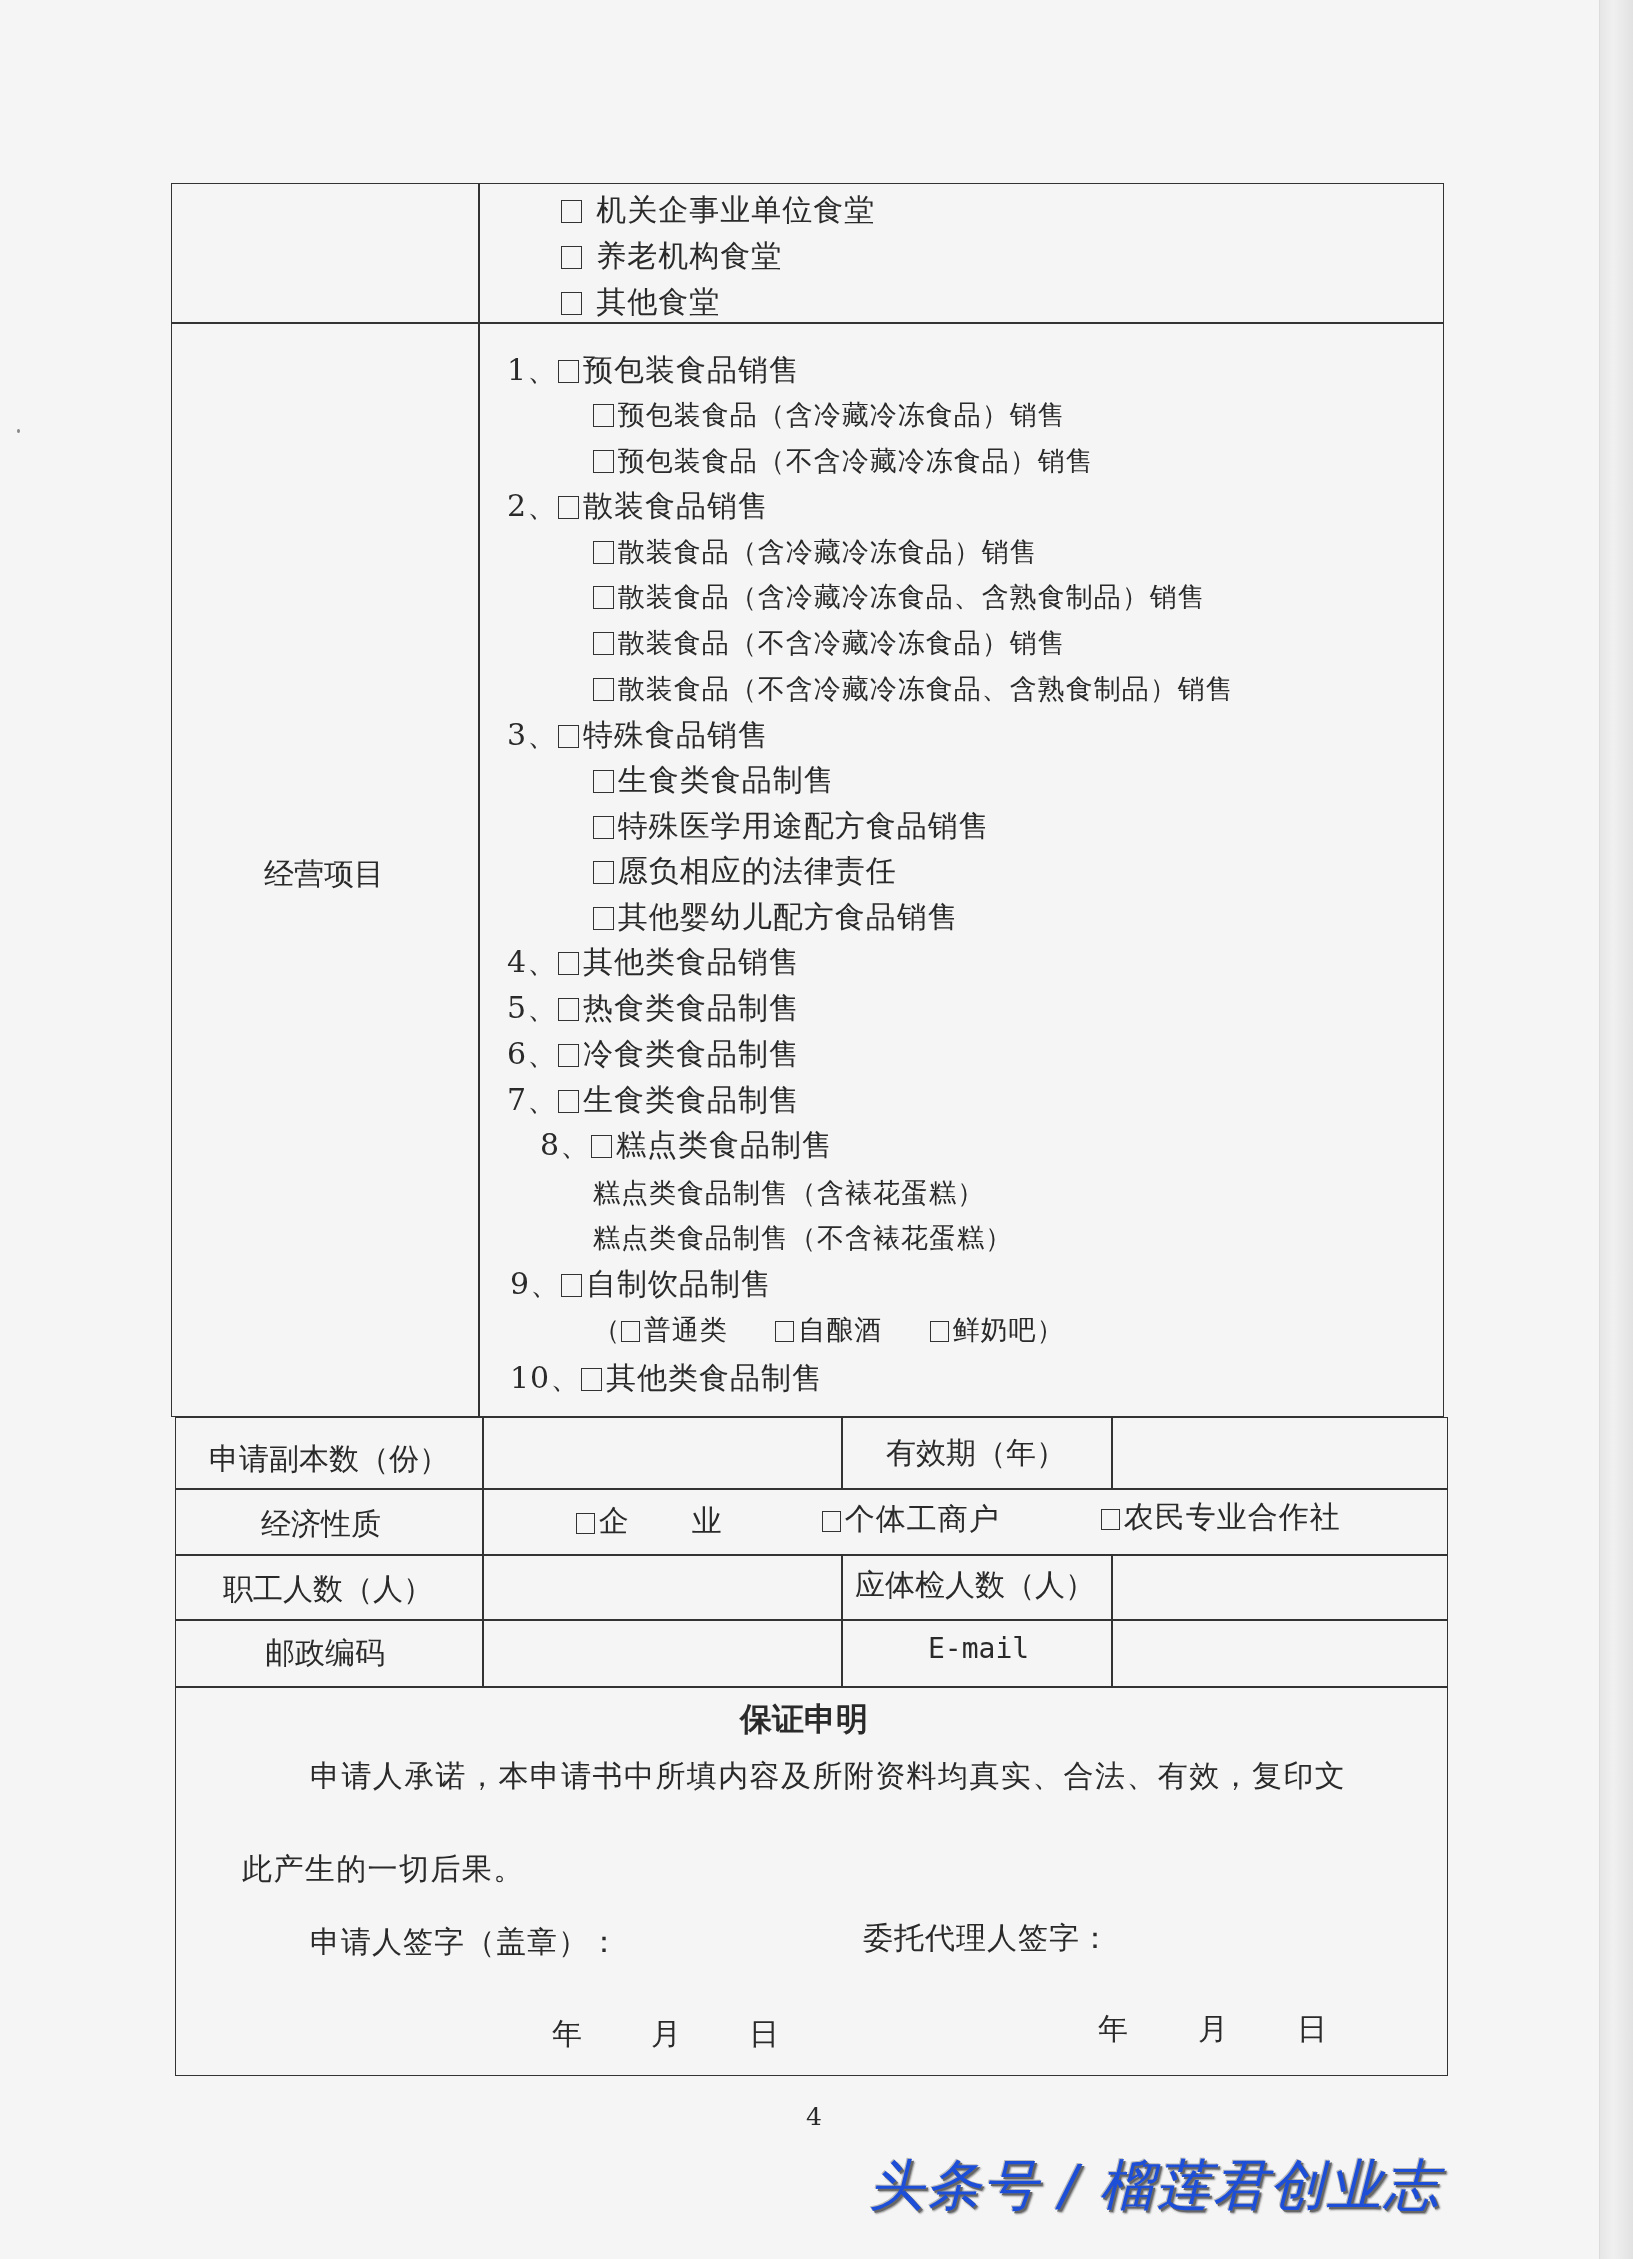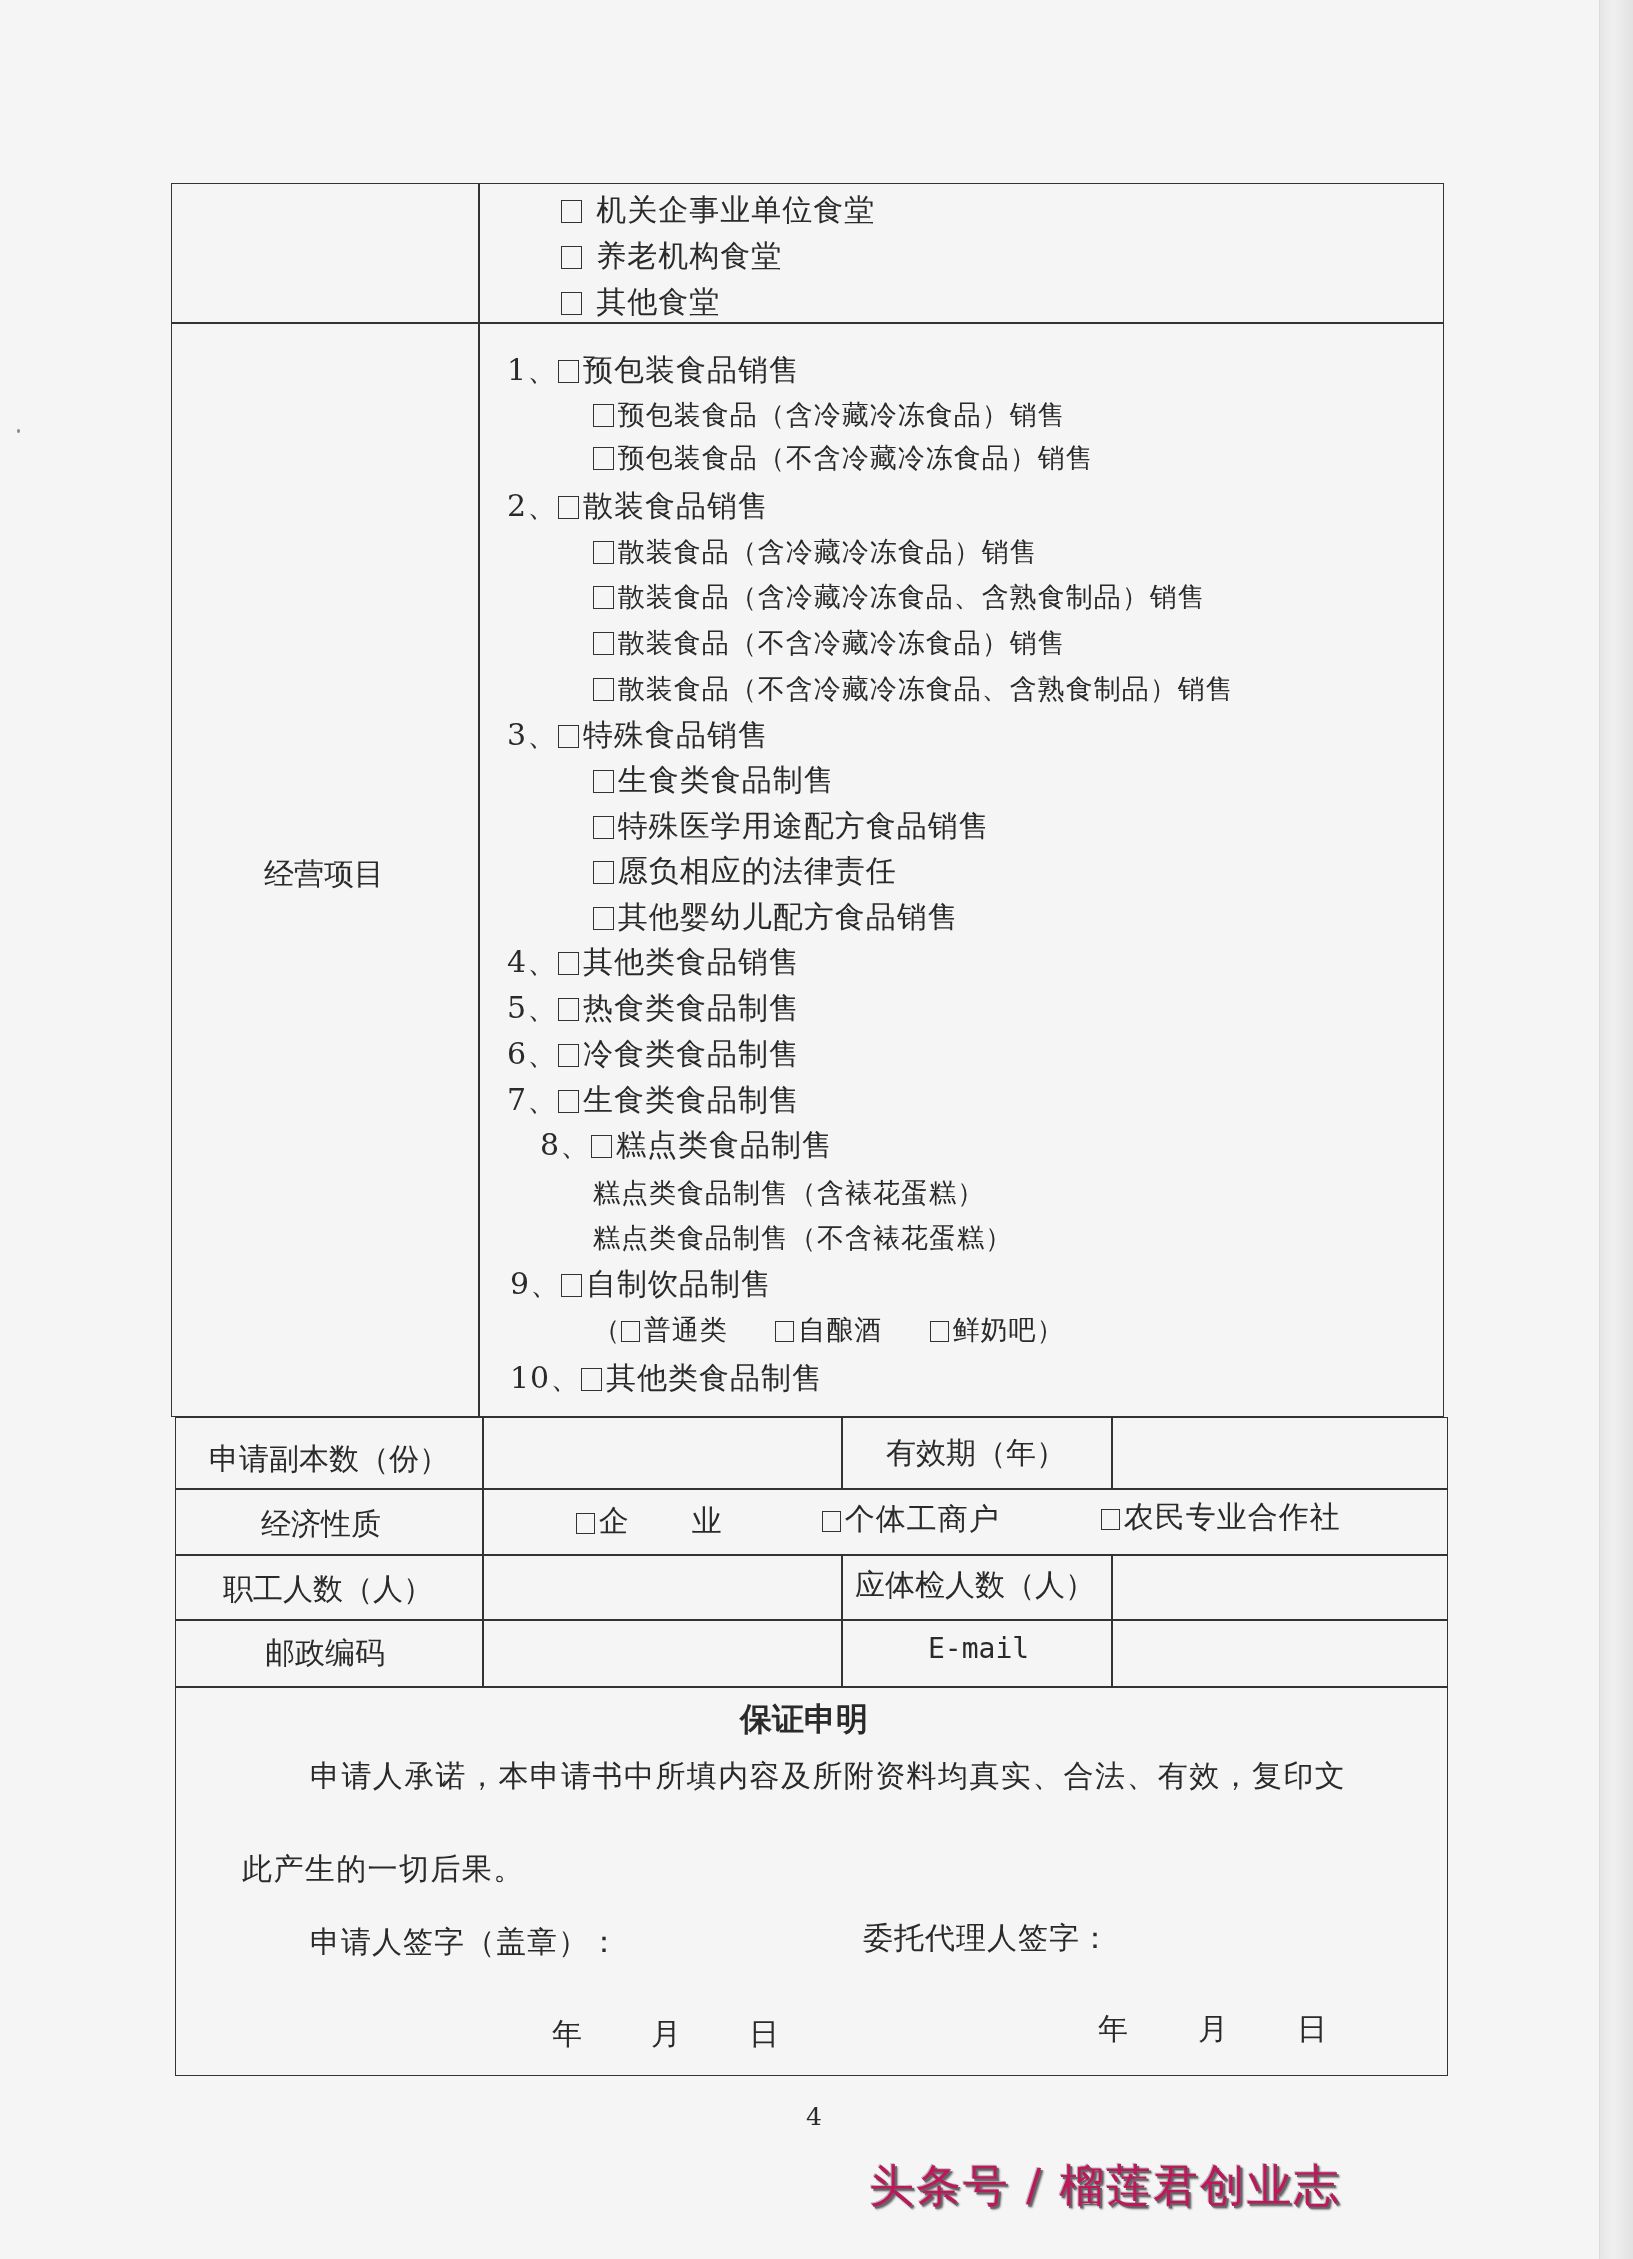--- a/index.html
+++ b/index.html
@@ -29,24 +29,25 @@
   .sm { font-size: 27px; }
   .box {
     display: inline-block; width: 21px; height: 23px; border: 1.9px solid #333;
     box-sizing: border-box; vertical-align: -2.9px; margin-right: 3.8px; background: transparent;
     cursor: pointer;
   }
   .box.sm-box { width: 19px; height: 21px; }
   .label { position: absolute; font-size: 30px; line-height: 35px; text-align: center; white-space: nowrap; }
   .title-bold { font-weight: bold; font-size: 32px; }
   .watermark {
-    position: absolute; left: 869px; top: 2147px; font-size: 45px; line-height: 77px;
+    position: absolute; left: 869px; top: 2147px; font-size: 55px; line-height: 77px;
     font-family: "DejaVu Sans", "Liberation Sans", sans-serif;
-    color: #be185d; letter-spacing: 1.9px;
+    color: #1d4ed8; letter-spacing: 1.9px;
     text-shadow: 1.9px 1.9px 0 #666, 2.9px 2.9px 1.9px #888, -1px -1px 0 #bbb;
+    font-style: italic;
   }
   .fillcell { position: absolute; background: transparent; }
 </style>
 </head>
 <body>
 
 <div class="page">
   <div class="dot"></div>
 
   <div class="frame" style="left:171px; top:183px; width:1273px; height:1234px;"></div>
@@ -54,21 +55,21 @@
   <div class="hline" style="left:171px; top:322px; width:1273px;"></div>
 
   <div class="txt" style="left:561px; top:192px;"><span class="box"></span>&nbsp;<span>机关企事业单位食堂</span></div>
   <div class="txt" style="left:561px; top:238px;"><span class="box"></span>&nbsp;<span>养老机构食堂</span></div>
   <div class="txt" style="left:561px; top:284px;"><span class="box"></span>&nbsp;<span>其他食堂</span></div>
 
   <div class="label" style="left:264px; top:856px;">经营项目</div>
 
   <div class="txt" style="left:507px; top:352px;"><span>1、</span><span class="box"></span><span>预包装食品销售</span></div>
   <div class="txt sm" style="left:593px; top:397px;"><span class="box"></span><span>预包装食品（含冷藏冷冻食品）销售</span></div>
-  <div class="txt sm" style="left:593px; top:443px;font-family:Liberation Mono, monospace;"><span class="box"></span><span>预包装食品（不含冷藏冷冻食品）销售</span></div>
+  <div class="txt sm" style="left:593px; top:443px;"><span class="box"></span><span>预包装食品（不含冷藏冷冻食品）销售</span></div>
 
   <div class="txt" style="left:507px; top:488px;"><span>2、</span><span class="box"></span><span>散装食品销售</span></div>
   <div class="txt sm" style="left:593px; top:534px;"><span class="box"></span><span>散装食品（含冷藏冷冻食品）销售</span></div>
   <div class="txt sm" style="left:593px; top:579px;"><span class="box"></span><span>散装食品（含冷藏冷冻食品、含熟食制品）销售</span></div>
   <div class="txt sm" style="left:593px; top:625px;"><span class="box"></span><span>散装食品（不含冷藏冷冻食品）销售</span></div>
   <div class="txt sm" style="left:593px; top:671px;"><span class="box"></span><span>散装食品（不含冷藏冷冻食品、含熟食制品）销售</span></div>
 
   <div class="txt" style="left:507px; top:717px;"><span>3、</span><span class="box"></span><span>特殊食品销售</span></div>
   <div class="txt" style="left:593px; top:762px;"><span class="box"></span><span>生食类食品制售</span></div>
   <div class="txt" style="left:593px; top:808px;"><span class="box"></span><span>特殊医学用途配方食品销售</span></div>

